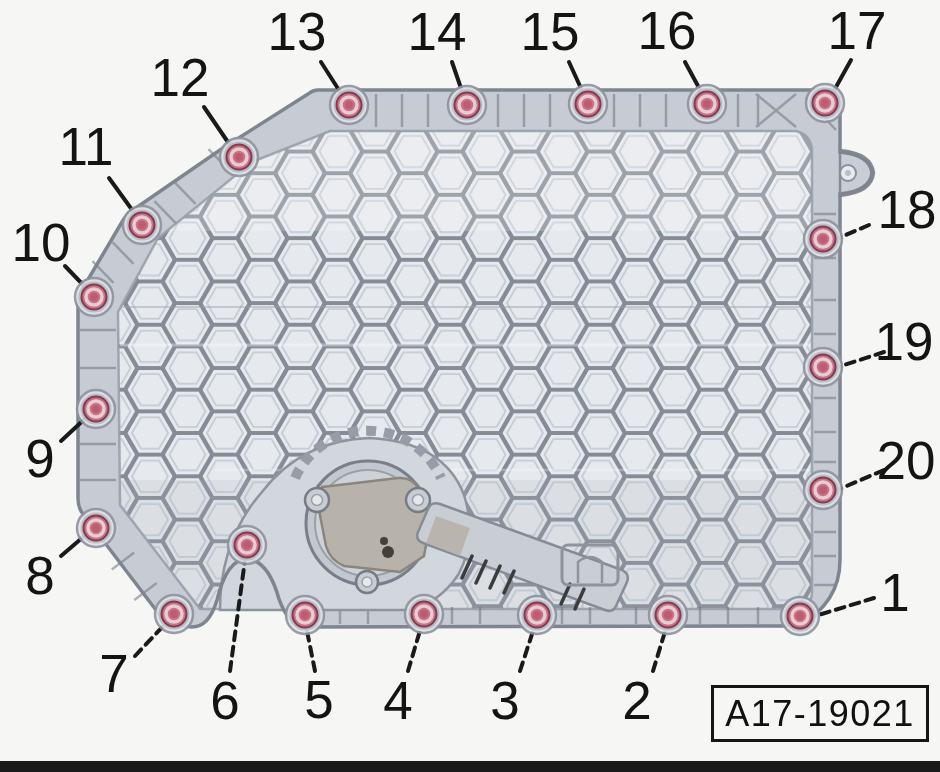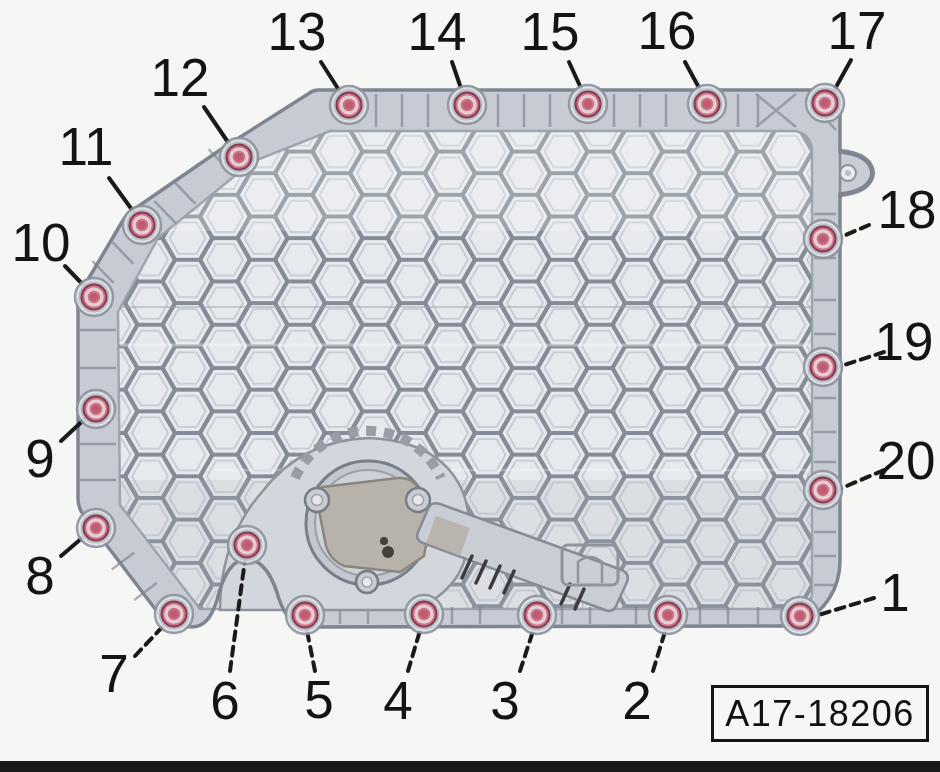--- a/index.html
+++ b/index.html
@@ -310,17 +310,17 @@
         <text x="550" y="31" class="callout-num" dominant-baseline="central" style="fill: rgb(20, 20, 20);">15</text>
         <text x="667" y="30" class="callout-num" dominant-baseline="central" style="fill: rgb(20, 20, 20);">16</text>
         <text x="857" y="30" class="callout-num" dominant-baseline="central" style="fill: rgb(20, 20, 20);">17</text>
         <text x="907" y="209" class="callout-num" dominant-baseline="central" style="fill: rgb(20, 20, 20);">18</text>
         <text x="904" y="341" class="callout-num" dominant-baseline="central" style="fill: rgb(20, 20, 20);">19</text>
         <text x="906" y="460" class="callout-num" dominant-baseline="central" style="fill: rgb(20, 20, 20);">20</text>
       </g>
   </svg>
 
   <div class="code-box">
-    <span>A17-18206</span>
+    <span>A17-19021</span>
   </div>
 
   <div class="bottom-bar"></div>
 </div>
 
 </body></html>

